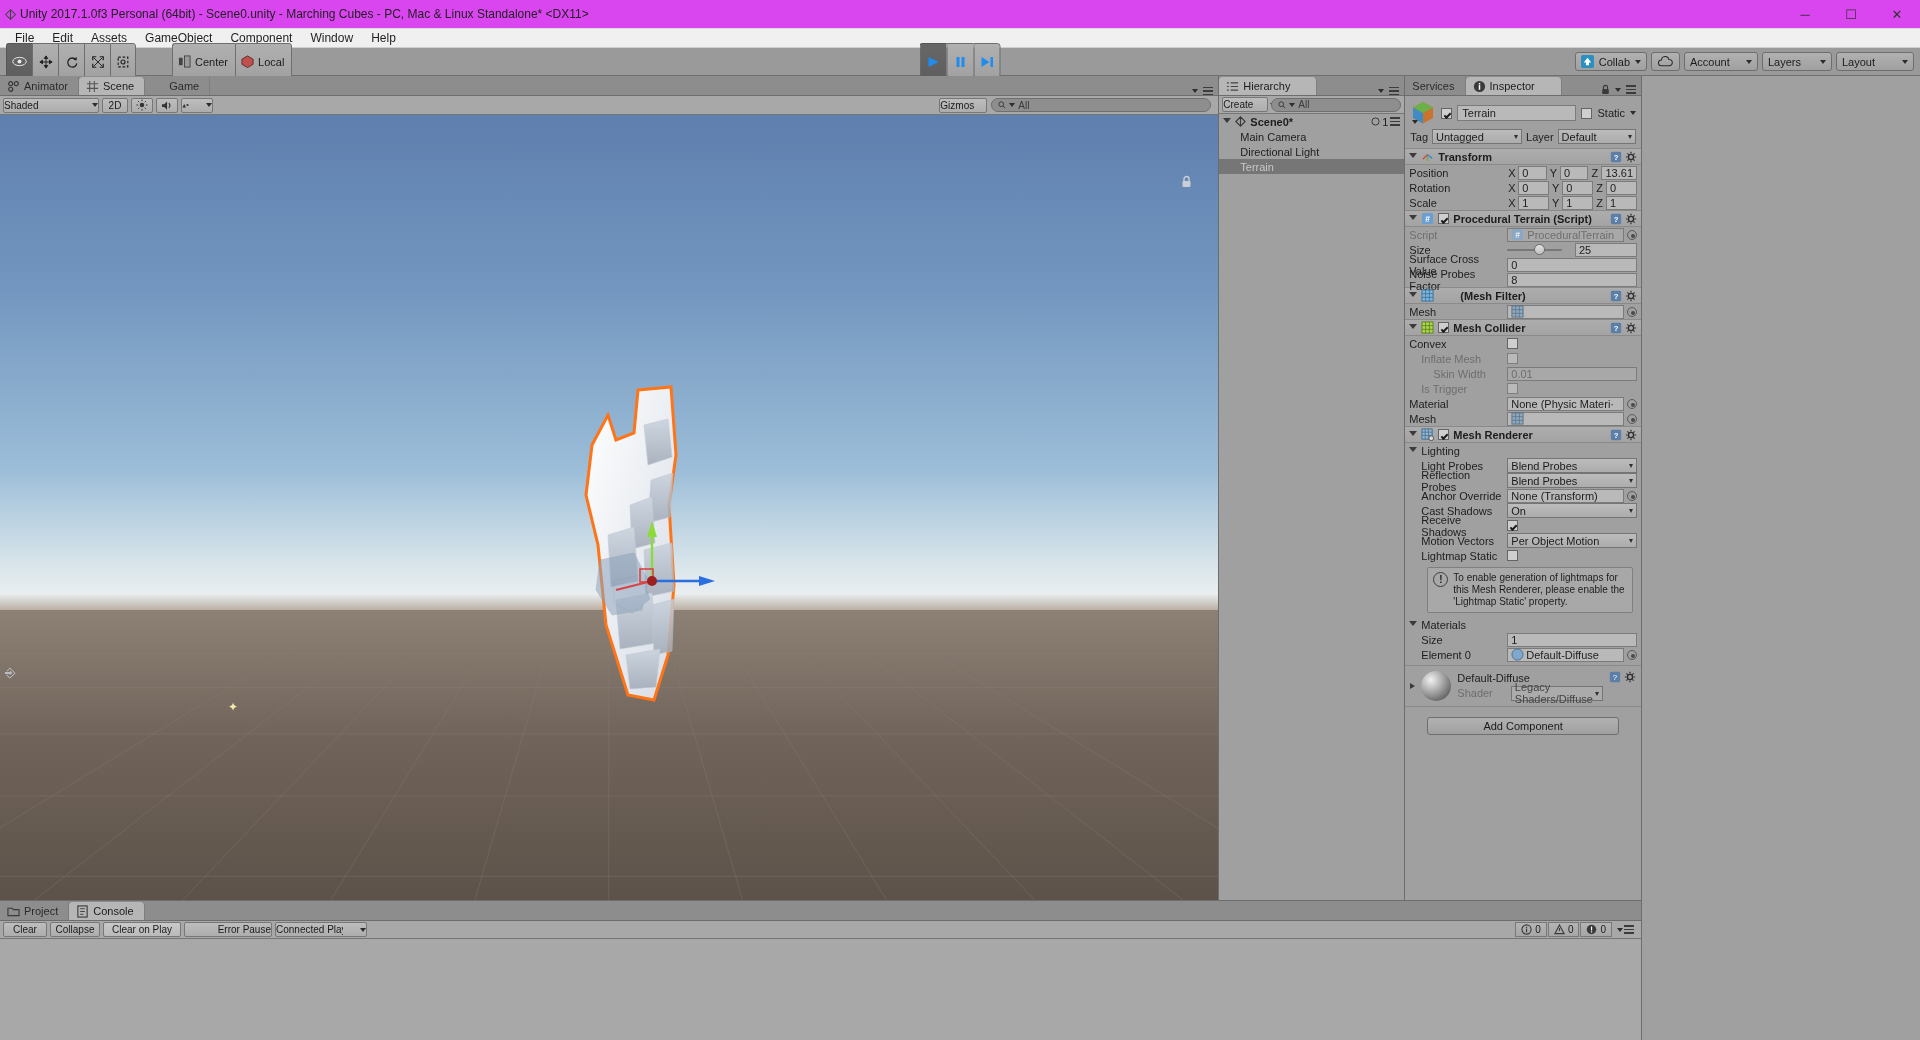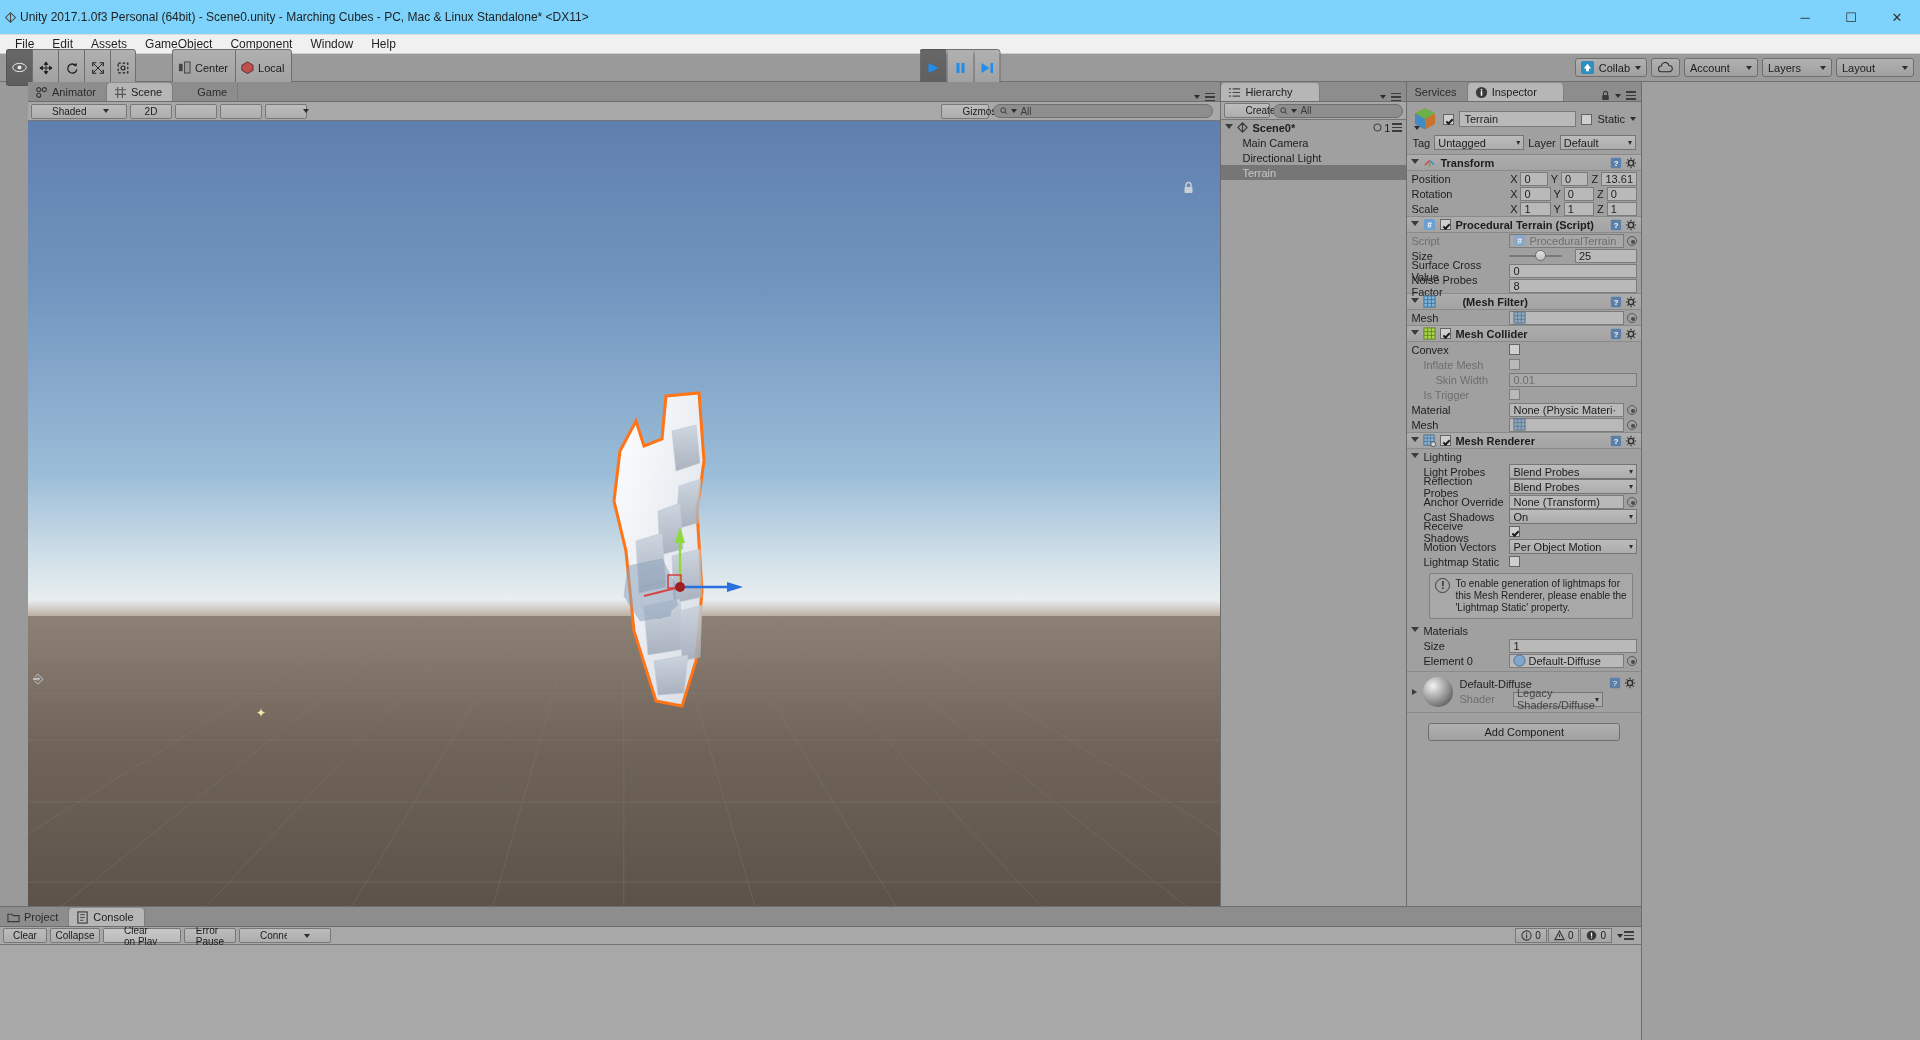--- a/index.html
+++ b/index.html
@@ -8,21 +8,21 @@
     font-family: "Liberation Sans", sans-serif;
     font-size: 11px;
     color: #1d1d1d;
     background: #c2c2c2;
     -webkit-font-smoothing: antialiased;
   }
   .noselect { user-select:none; }
 
   
   #titlebar {
-    height: 35px; background: #7dd3fc; display:flex; align-items:center;
+    height: 29px; background: #d946ef; display:flex; align-items:center;
     border-bottom: 1px solid #dcdcdc;
   }
   #titlebar .unity-logo { width:20px; height:23px; display:flex; align-items:center; justify-content:center; }
   #title-text { font-size:12px; color:#1f1f1f; white-space:nowrap; }
   #win-ctrl { margin-left:auto; display:flex; height:23px; }
   #win-ctrl div { width:46px; height:23px; display:flex; align-items:center; justify-content:center; color:#333; font-size:13px; }
 
   
   #menubar { height:19px; background:#f0f0f0; display:flex; align-items:center; padding-left:6px; border-bottom:1px solid #cfcfcf; }
   #menubar .mi { padding:0 9px; font-size:12px; line-height:19px; color:#1f1f1f; }
@@ -48,39 +48,39 @@
   #right-tools { margin-left:auto; display:flex; align-items:center; gap:4px; padding-right:6px; }
   .drop-btn { background:linear-gradient(#b1b1b1,#a0a0a0); border:1px solid #6e6e6e;
               border-radius:3px; height:19px; display:flex; align-items:center;
               padding:0 5px; gap:5px; font-size:11px; color:#1b1b1b; }
   .caret { width:0;height:0;border-left:3px solid transparent;border-right:3px solid transparent;border-top:4px solid #2d2d2d; }
 
   
   #body-area { height:989px; display:flex; background:#9a9a9a; }
   #left-col { width:1641px; display:flex; flex-direction:column; }
   #scene-wrap { height:824px; display:flex; }
-  #scene-panel { width:1437px; display:flex; flex-direction:column; background:#9a9a9a;margin-left:28px; }
+  #scene-panel { width:1437px; display:flex; flex-direction:column; background:#9a9a9a; }
   #hier-panel { width:204px; display:flex; flex-direction:column; background:#9a9a9a; border-left:1px solid #6d6d6d; }
   #insp-panel { width:279px; display:flex; flex-direction:column; background:#a0a0a0; border-left:1px solid #6d6d6d; }
 
   
   .tabstrip { height:20px; background:#8d8d8d; display:flex; align-items:flex-end; position:relative; border-bottom:1px solid #6d6d6d; }
   .tab { height:18px; display:flex; align-items:center; gap:4px; padding:0 10px 0 7px;
          font-size:11px; color:#2b2b2b; background:#8d8d8d; border-right:1px solid #7e7e7e; }
   .tab.active { background:#b6b6b6; border-radius:4px 4px 0 0; color:#1b1b1b; }
   .tab-right { margin-left:auto; display:flex; align-items:center; gap:5px; padding-right:5px; }
   .burger { display:flex; flex-direction:column; gap:2px; }
   .burger i { display:block; width:10px; height:1.5px; background:#3c3c3c; }
 
   
   #scene-sub { height:19px; background:#a8a8a8; border-bottom:1px solid #767676;
                display:flex; align-items:center; gap:3px; padding:0 3px; }
   .mini { background:linear-gradient(#bdbdbd,#adadad); border:1px solid #777;
           border-radius:2px; height:15px; display:flex; align-items:center;
-          padding:0 20px; gap:17px; font-size:10px; color:#1b1b1b; }
+          padding:0 0; gap:17px; font-size:10px; color:#1b1b1b; }
   #scene-sub-right { margin-left:auto; display:flex; align-items:center; gap:4px; padding-right:4px; }
   .searchbox { background:#8e8e8e; border:1px solid #6f6f6f; border-radius:8px;
                height:14px; display:flex; align-items:center; padding:0 6px; gap:3px;
                font-size:10px; color:#3a3a3a; width:220px; }
 
   
   #scene-view { flex:1; position:relative; overflow:hidden; }
   #sky { position:absolute; inset:0;
          background:linear-gradient(180deg,#5f7fae 0%, #7296bf 22%, #9bbdd8 45%, #d7e4ea 57%, #e9eef0 61%, #bdb1a6 63%, #8d8075 72%, #776a60 100%); }
   #ground { position:absolute; left:0; right:0; top:63%; bottom:0;
@@ -929,21 +929,21 @@
       <div id="console-sub">
         <div class="mini" style="width:44px;justify-content:center">
           <span>Clear</span>
         </div>
         <div class="mini" style="width:50px;justify-content:center">
           <span>Collapse</span>
         </div>
         <div class="mini" style="width:78px;justify-content:center;background:linear-gradient(#c9c9c9,#bababa)">
           <span>Clear on Play</span>
         </div>
-        <div class="mini" style="width:52px;justify-content:center">
+        <div class="mini" style="width:88px;justify-content:flex-end">
           <span>Error Pause</span>
         </div>
         <div class="mini" style="width:92px">
           <span style="overflow:hidden;white-space:nowrap">Connected Playe</span>
           <span class="caret" style="margin-left:auto"></span>
         </div>
         <div id="console-right">
           <div class="cbadge">
             <svg width="11" height="11" viewBox="0 0 12 12">
                 <circle cx="6" cy="6" r="5" fill="none" stroke="#3a3a3a" stroke-width="1.2"></circle>

